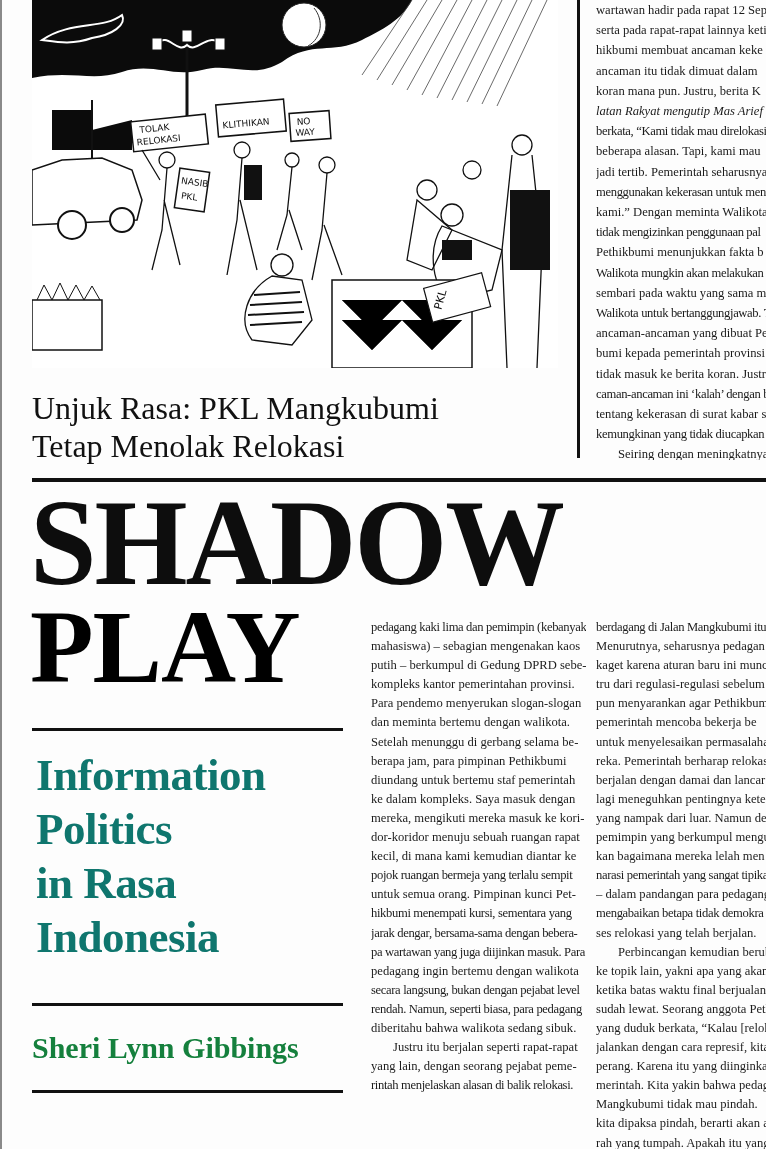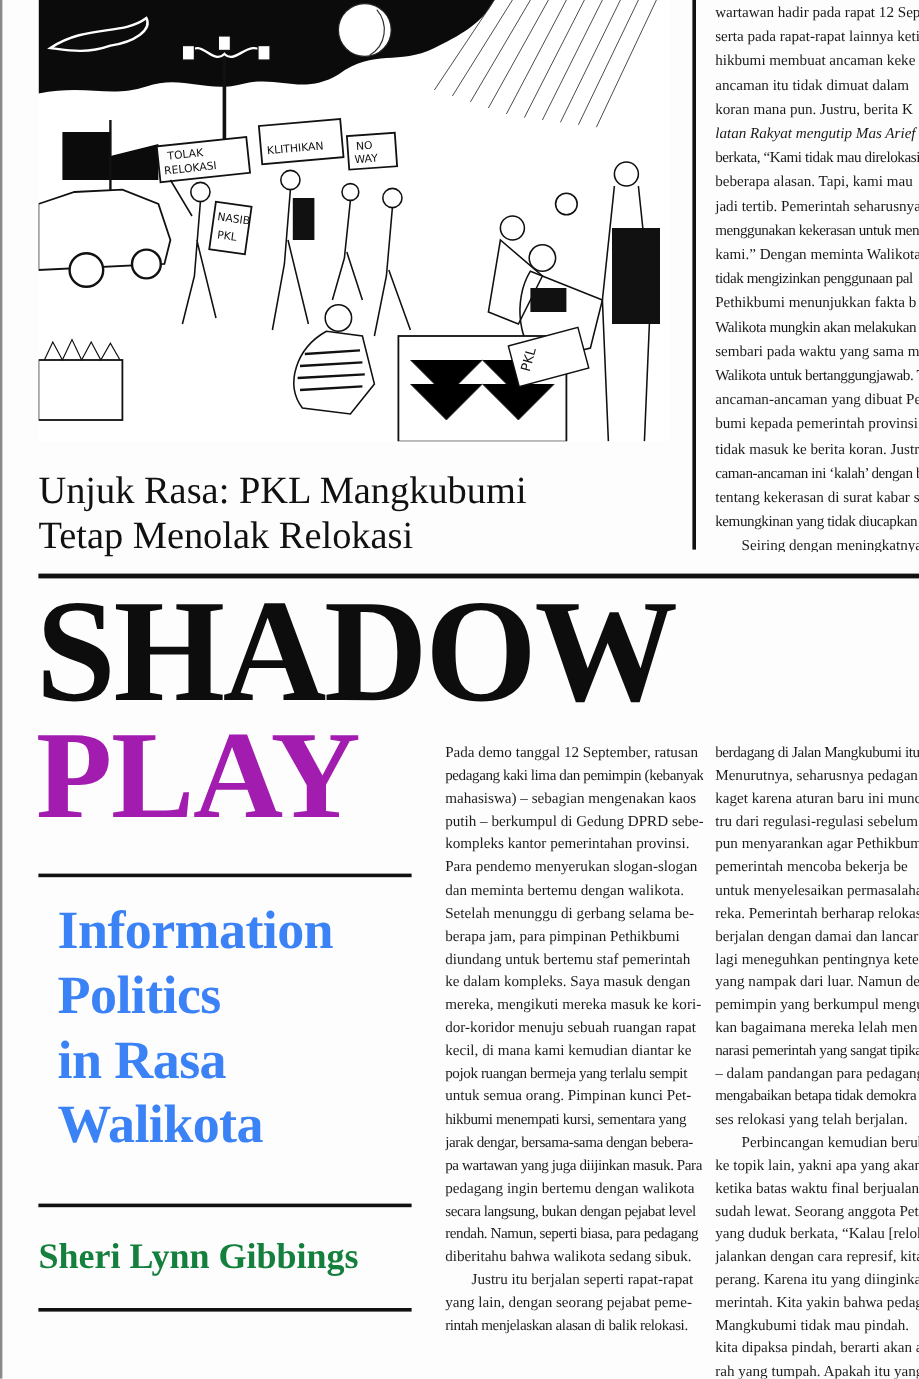--- a/index.html
+++ b/index.html
@@ -40,25 +40,25 @@
   
   .title-shadow {
     position: absolute; left: 30px; top: 478px;
     font-size: 122px; line-height: 130px; font-weight: bold; letter-spacing: -2px;
     color: #0d0d0d; white-space: nowrap;
     transform: scaleX(0.98); transform-origin: left top;
   }
   .title-play {
     position: absolute; left: 30px; top: 592px;
     font-size: 104px; line-height: 110px; font-weight: bold; letter-spacing: -1px;
-    color: #a21caf; white-space: nowrap;
+    color: #000000; white-space: nowrap;
   }
   .subtitle {
-    position: absolute; left: 48px; top: 748px;
-    font-size: 45px; line-height: 54px; font-weight: bold; color: #3b82f6;
+    position: absolute; left: 36px; top: 748px;
+    font-size: 45px; line-height: 54px; font-weight: bold; color: #0f766e;
     letter-spacing: -0.5px;
   }
   .subtitle div { white-space: nowrap; }
   .author {
     position: absolute; left: 32px; top: 1030px;
     font-size: 30px; line-height: 36px; font-weight: bold; color: #15803d; white-space: nowrap;
   }
 
   
   .body-col {
@@ -206,29 +206,28 @@
 
 <div class="title-shadow">SHADOW</div>
 <div class="title-play">PLAY</div>
 
 <div class="rule" style="left:32px; top:728px; width:311px; height:3px;"></div>
 
 <div class="subtitle">
   <div>Information</div>
   <div>Politics</div>
   <div>in Rasa</div>
-  <div>Walikota</div>
+  <div>Indonesia</div>
 </div>
 
 <div class="rule" style="left:32px; top:1003px; width:311px; height:3px;"></div>
 <div class="author">Sheri Lynn Gibbings</div>
 <div class="rule" style="left:32px; top:1090px; width:311px; height:3px;"></div>
 
 <div class="body-col body-col-1">
-  <p>Pada demo tanggal 12 September, ratusan</p>
   <p class="tight">pedagang kaki lima dan pemimpin (kebanyakan</p>
   <p>mahasiswa) – sebagian mengenakan kaos</p>
   <p>putih – berkumpul di Gedung DPRD sebe-</p>
   <p>kompleks kantor pemerintahan provinsi.</p>
   <p>Para pendemo menyerukan slogan-slogan</p>
   <p>dan meminta bertemu dengan walikota.</p>
   <p>Setelah menunggu di gerbang selama be-</p>
   <p>berapa jam, para pimpinan Pethikbumi</p>
   <p>diundang untuk bertemu staf pemerintah</p>
   <p>ke dalam kompleks. Saya masuk dengan</p>

